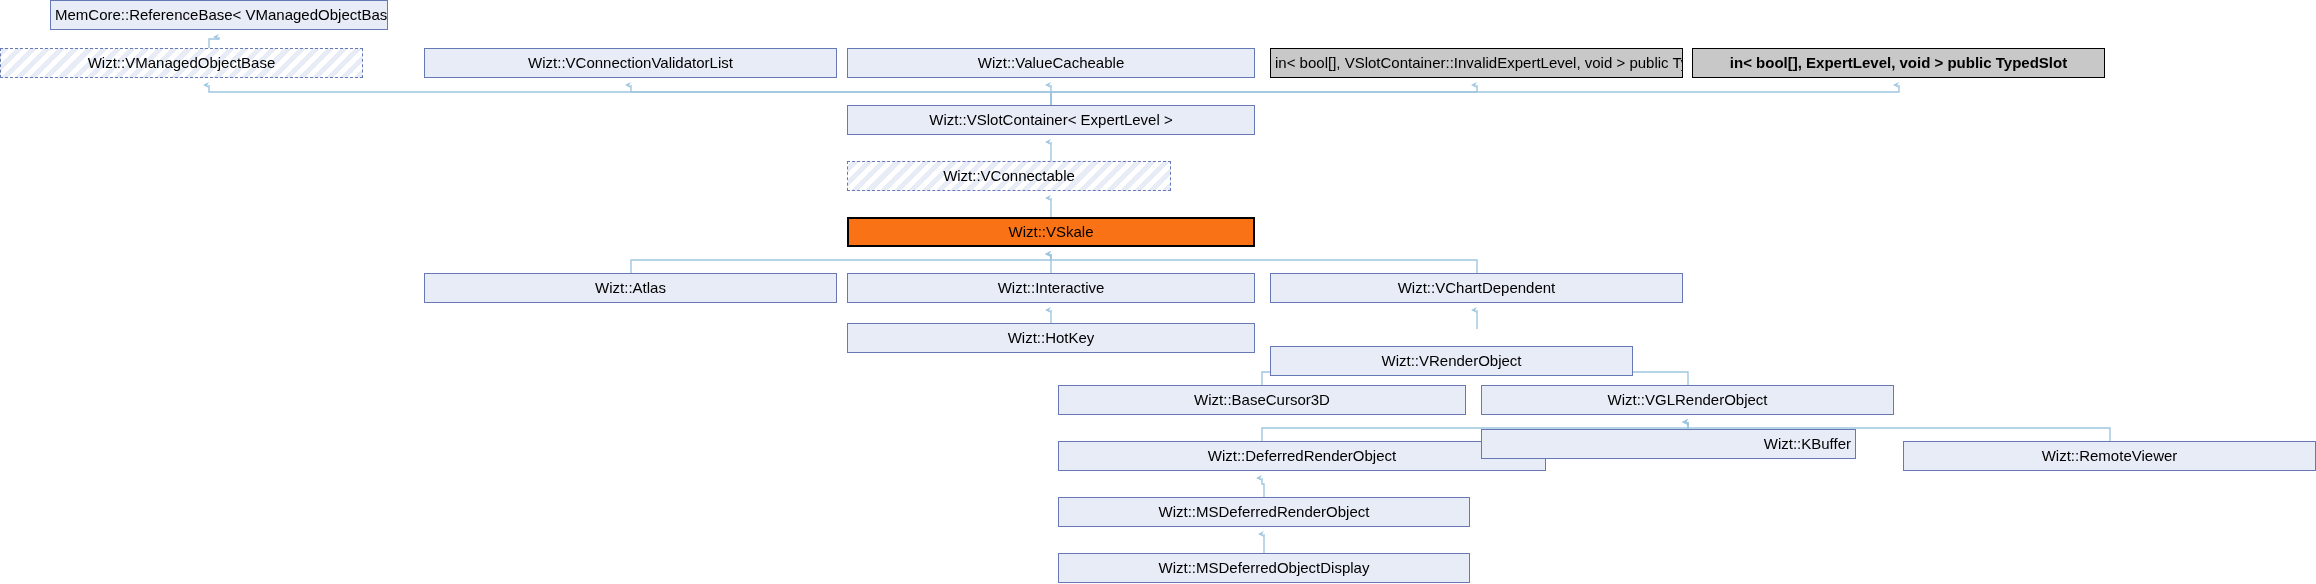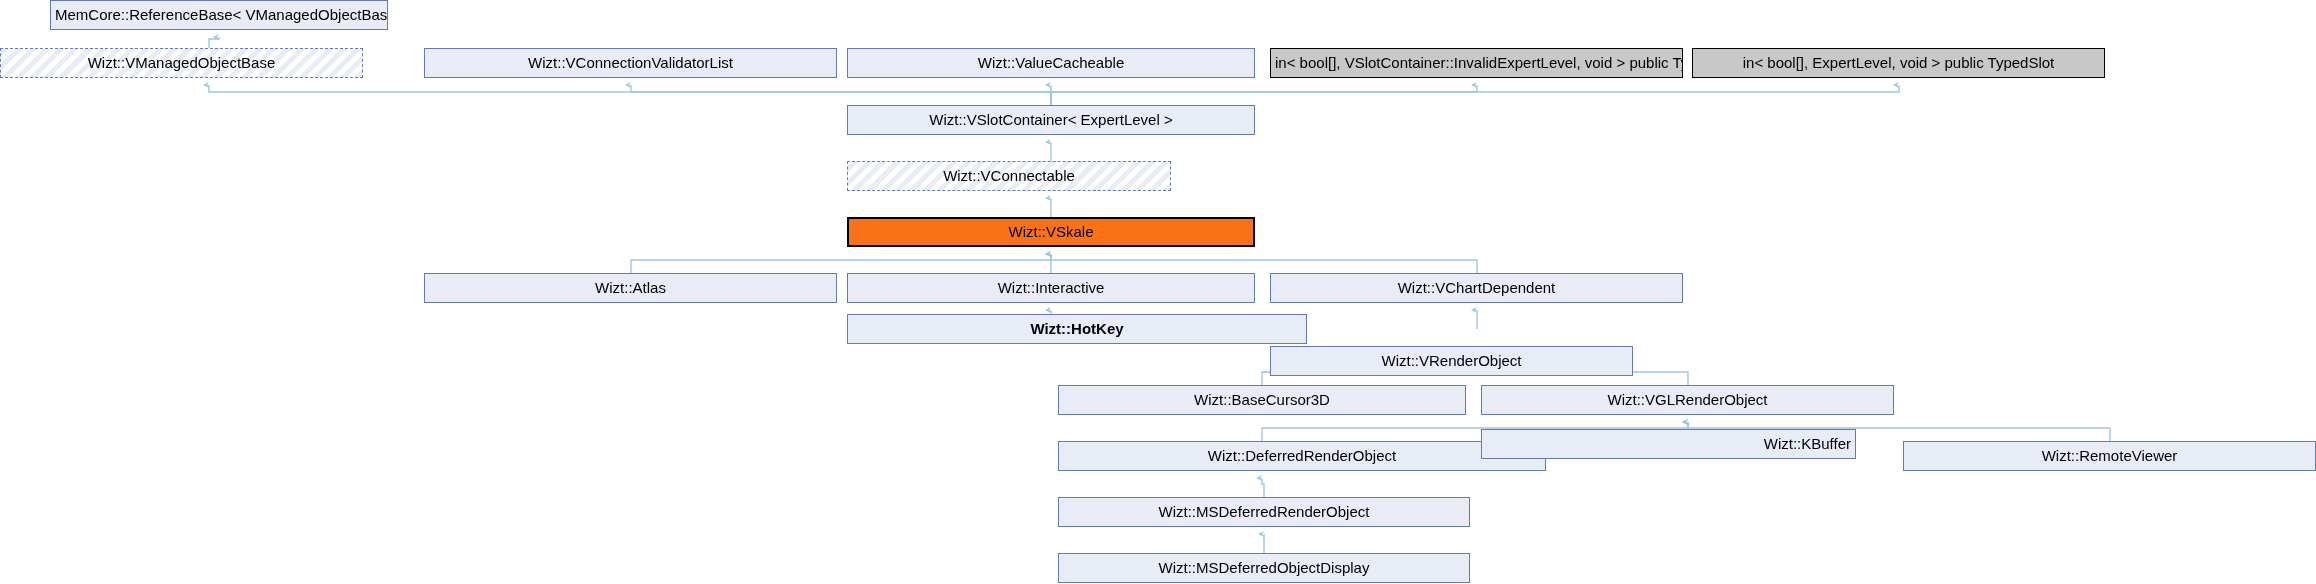--- a/index.html
+++ b/index.html
@@ -115,42 +115,42 @@
       </div>
       <div class="node normal" style="left: 424px; top: 48px; width: 413px;">
         <span class="node-label">Wizt::VConnectionValidatorList</span>
       </div>
       <div class="node normal" style="left: 847px; top: 48px; width: 408px;">
         <span class="node-label">Wizt::ValueCacheable</span>
       </div>
       <div class="node external" style="left: 1270px; top: 48px; width: 413px;">
         <span class="node-label">in&lt; bool[], VSlotContainer::InvalidExpertLevel, void &gt; public TypedSlot</span>
       </div>
-      <div class="node external" style="left: 1692px; top: 48px; width: 413px;">
+      <div class="node external" style="left: 1692px; top: 48px; width: 413px; font-weight: bold;">
         <span class="node-label">in&lt; bool[], ExpertLevel, void &gt; public TypedSlot</span>
       </div>
       <div class="node normal" style="left: 847px; top: 105px; width: 408px;">
         <span class="node-label">Wizt::VSlotContainer&lt; ExpertLevel &gt;</span>
       </div>
       <div class="node abstract" style="left: 847px; top: 161px; width: 324px;">
         <span class="node-label">Wizt::VConnectable</span>
       </div>
       <div class="node current" style="left: 847px; top: 217px; width: 408px;">
         <span class="node-label">Wizt::VSkale</span>
       </div>
       <div class="node normal" style="left: 424px; top: 273px; width: 413px;">
         <span class="node-label">Wizt::Atlas</span>
       </div>
       <div class="node normal" style="left: 847px; top: 273px; width: 408px;">
         <span class="node-label">Wizt::Interactive</span>
       </div>
       <div class="node normal" style="left: 1270px; top: 273px; width: 413px;">
         <span class="node-label">Wizt::VChartDependent</span>
       </div>
-      <div class="node normal" style="left: 847px; top: 314px; width: 460px; font-weight: bold;">
+      <div class="node normal" style="left: 847px; top: 323px; width: 408px;">
         <span class="node-label">Wizt::HotKey</span>
       </div>
       <div class="node normal" style="left: 1270px; top: 346px; width: 363px;">
         <span class="node-label">Wizt::VRenderObject</span>
       </div>
       <div class="node normal" style="left: 1058px; top: 385px; width: 408px;">
         <span class="node-label">Wizt::BaseCursor3D</span>
       </div>
       <div class="node normal" style="left: 1481px; top: 385px; width: 413px;">
         <span class="node-label">Wizt::VGLRenderObject</span>

